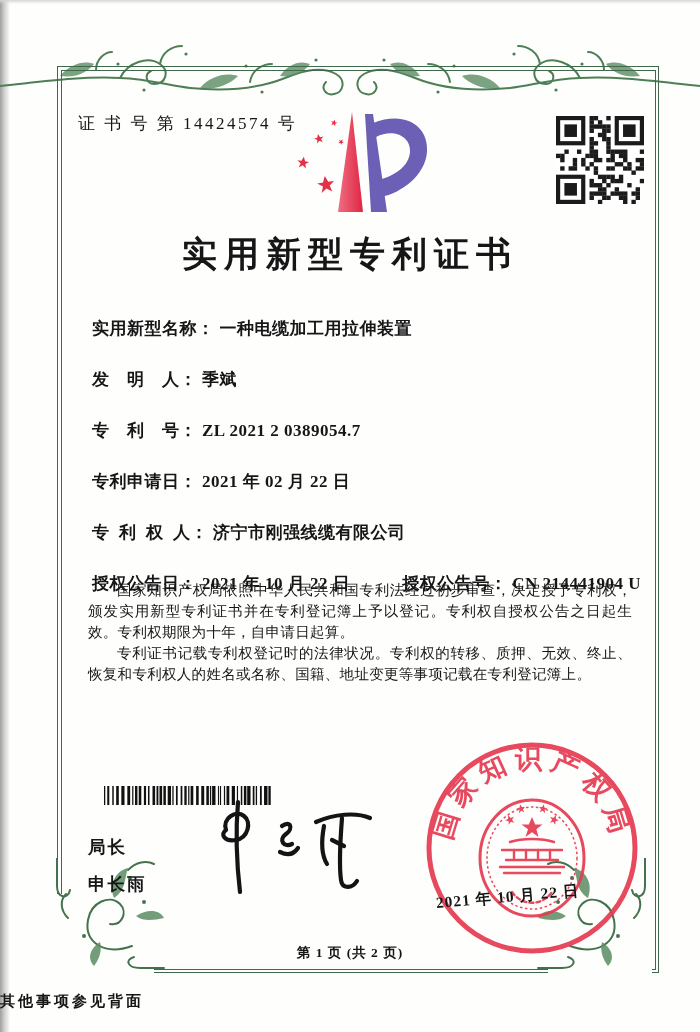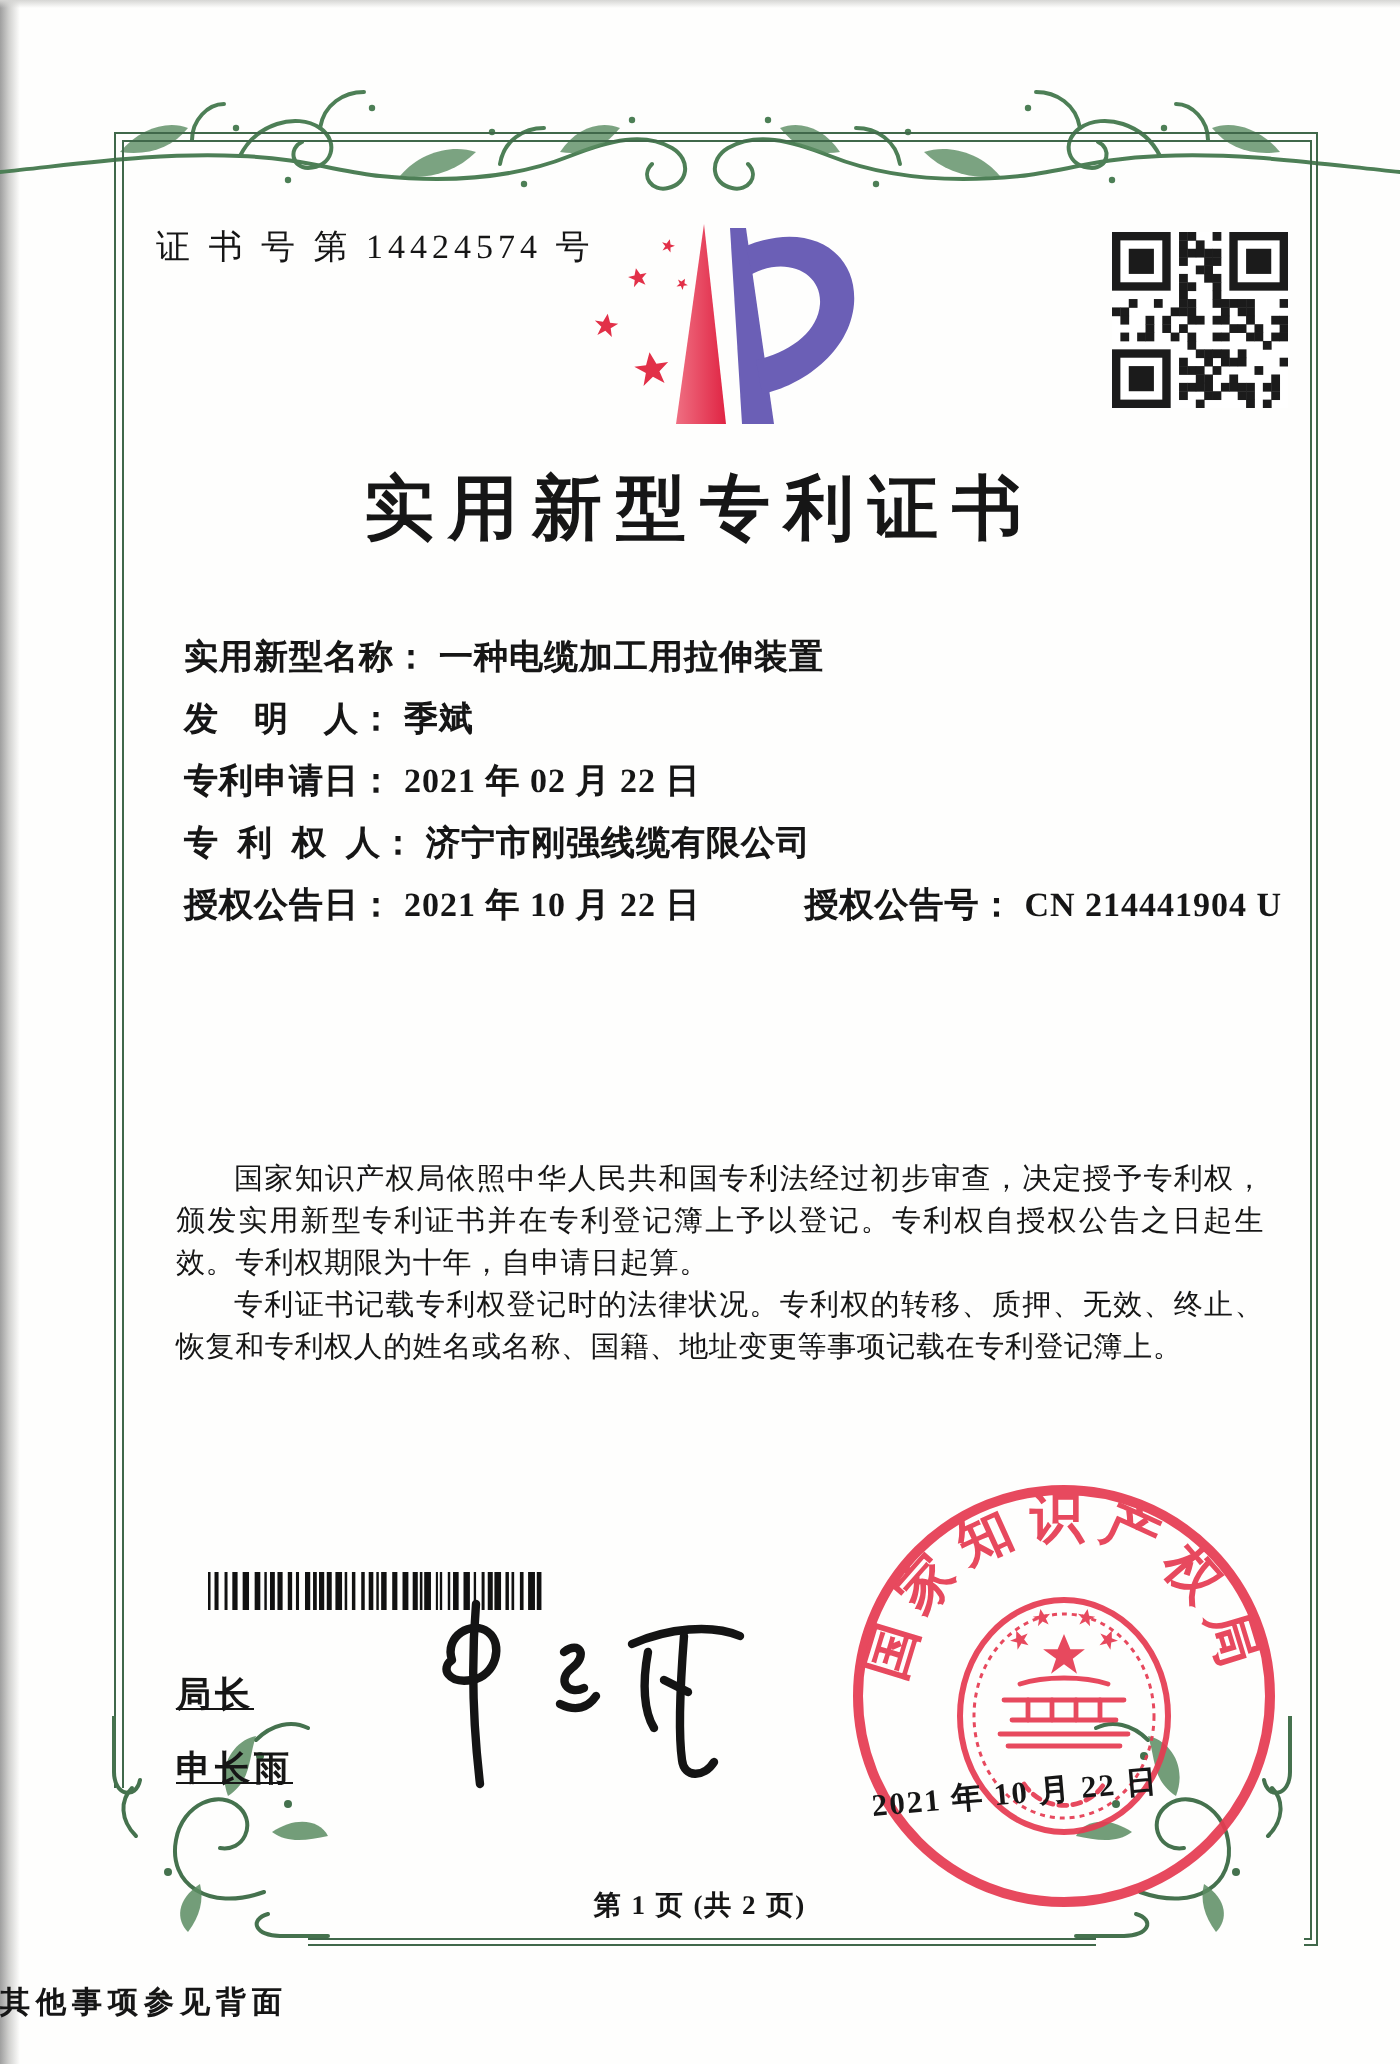--- a/index.html
+++ b/index.html
@@ -15,32 +15,32 @@
     background:linear-gradient(90deg,#8e8e8e 0,#c9c9c7 45%,rgba(255,255,255,0) 100%);opacity:.85;}
   .scan-edge-top{left:0;top:0;width:100%;height:4px;
     background:linear-gradient(180deg,#d6d6d4,rgba(255,255,255,0));}
   
   .frame{left:57px;top:66px;width:600px;height:905px;border:1.2px solid #40684a;}
   .frame-inner{position:absolute;inset:2.5px;border:1.6px solid #40684a;}
   
   .cert-no{left:78px;top:112px;font-size:17px;font-weight:400;letter-spacing:2.5px;}
   .title{left:0;right:0;top:231px;text-align:center;font-size:35px;font-weight:700;letter-spacing:7px;}
   
-  .fields{left:92px;top:317px;width:540px;display:flex;flex-direction:column;gap:8px;
+  .fields{left:92px;top:317px;width:540px;display:flex;flex-direction:column;gap:28px;
     font-size:17px;font-weight:600;letter-spacing:.5px;}
   .frow{white-space:nowrap;}
   .flabel{white-space:pre;}
   .fval{margin-left:5px;}
   .pair2{margin-left:52px;}
   
   .paras{left:88px;top:580px;width:544px;font-size:14.5px;line-height:21px;
     font-weight:400;text-align:justify;letter-spacing:.3px;}
   .paras p{margin:0;text-indent:2em;}
   
-  .signer{left:88px;top:829px;font-size:17.5px;font-weight:600;line-height:37px;letter-spacing:2px;text-decoration:underline;}
+  .signer{left:88px;top:829px;font-size:17.5px;font-weight:600;line-height:37px;letter-spacing:2px;}
   .signature{left:196px;top:796px;}
   
   .barcode{left:104px;top:786px;}
   .qr{left:556px;top:116px;}
   
   .logo{left:286px;top:108px;}
   
   .seal{left:422px;top:738px;opacity:.93;}
   .seal-date{left:436px;top:893px;font-size:15.5px;font-weight:700;letter-spacing:1px;
     transform:rotate(-5deg);transform-origin:left center;}
@@ -261,20 +261,23 @@
 <div class="abs title">实用新型专利证书</div>
 
 <div class="abs fields">
   <div class="frow">
     <span class="flabel">实用新型名称：</span><span class="fval">一种电缆加工用拉伸装置</span>
   </div>
   <div class="frow">
     <span class="flabel">发　明　人：</span><span class="fval">季斌</span>
   </div>
   <div class="frow">
+    <span class="flabel">专　利　号：</span><span class="fval">ZL 2021 2 0389054.7</span>
+  </div>
+  <div class="frow">
     <span class="flabel">专利申请日：</span><span class="fval">2021 年 02 月 22 日</span>
   </div>
   <div class="frow">
     <span class="flabel">专  利  权  人：</span><span class="fval">济宁市刚强线缆有限公司</span>
   </div>
   <div class="frow">
     <span class="flabel">授权公告日：</span><span class="fval">2021 年 10 月 22 日</span><span class="pair2"><span class="flabel">授权公告号：</span><span class="fval">CN 214441904 U</span></span>
   </div>
 </div>
 

